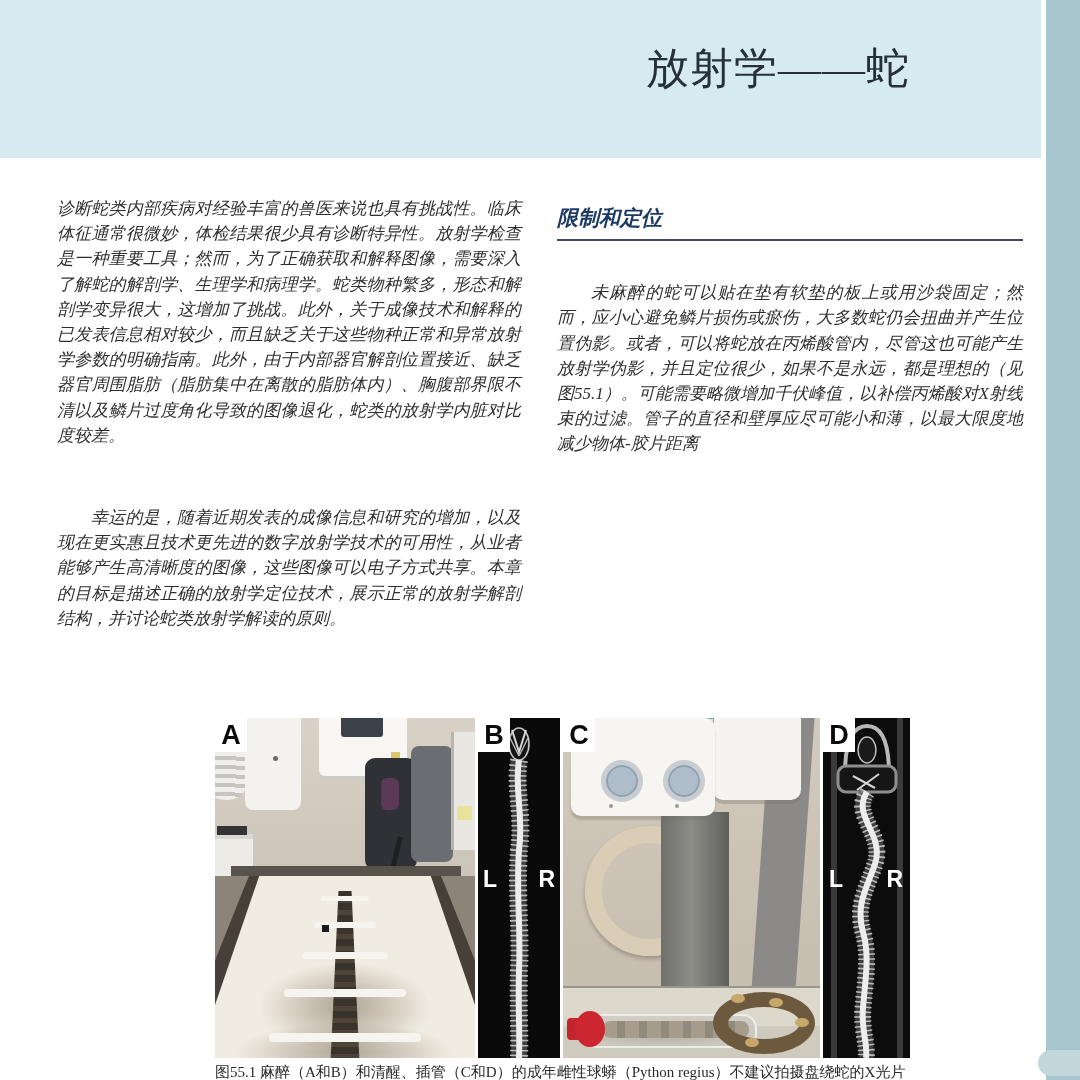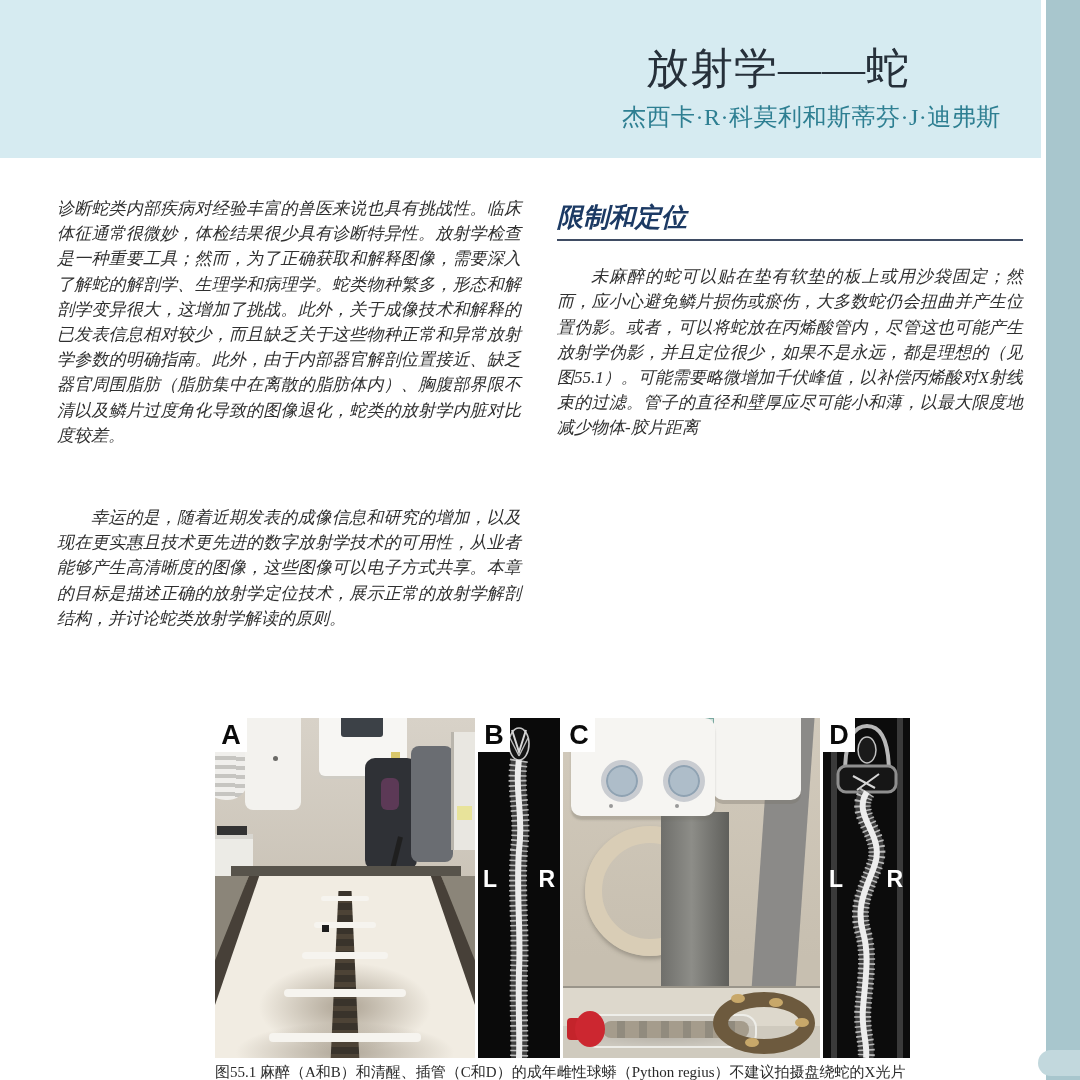--- a/index.html
+++ b/index.html
@@ -20,24 +20,24 @@
     font-size:24px;color:#2e7f92;letter-spacing:0.5px;
   }
   
   .col{position:absolute;font-size:17px;line-height:25.2px;color:#2f2f2f;text-align:justify;font-style:italic;}
   .col p{margin:0;}
   .left-col{left:57px;top:196px;width:464px;}
   .left-col .p2{margin-top:57px;text-indent:2em;}
   .right-col{left:557px;top:205px;width:466px;}
   .section-heading{
     font-family:"Liberation Sans",sans-serif;
-    font-size:26px;font-weight:bold;color:#1c3a64;
+    font-size:21px;font-weight:bold;color:#1c3a64;
     padding-bottom:9px;border-bottom:2px solid #3f4c63;margin:0 0 8px 0;
   }
-  .right-col .p2{margin-top:23px;text-indent:2em;}
+  .right-col .p2{margin-top:39px;text-indent:2em;}
   
   .figure{position:absolute;left:215px;top:718px;width:695px;height:340px;display:flex;gap:3px;}
   .panel{position:relative;height:340px;overflow:hidden;background:#000;}
   .panel-a{width:260px;}
   .panel-b{width:82px;}
   .panel-c{width:257px;}
   .panel-d{width:87px;}
   .panel-label{
     position:absolute;left:0;top:0;z-index:30;width:32px;height:34px;background:#fff;
     font-family:"Liberation Sans",sans-serif;font-weight:bold;font-size:27px;color:#0a0a0a;
@@ -112,21 +112,20 @@
 </head>
 <body>
 
 <div id="page">
 
   <div class="header-band"></div>
   <div class="side-strip"></div>
   <div class="strip-watermark"></div>
 
   <div class="page-title">放射学——蛇</div>
-  <div class="page-authors">杰西卡·R·科莫利和斯蒂芬·J·迪弗斯</div>
 
   <div class="col left-col">
     <p class="p1">诊断蛇类内部疾病对经验丰富的兽医来说也具有挑战性。临床体征通常很微妙，体检结果很少具有诊断特异性。放射学检查是一种重要工具；然而，为了正确获取和解释图像，需要深入了解蛇的解剖学、生理学和病理学。蛇类物种繁多，形态和解剖学变异很大，这增加了挑战。此外，关于成像技术和解释的已发表信息相对较少，而且缺乏关于这些物种正常和异常放射学参数的明确指南。此外，由于内部器官解剖位置接近、缺乏器官周围脂肪（脂肪集中在离散的脂肪体内）、胸腹部界限不清以及鳞片过度角化导致的图像退化，蛇类的放射学内脏对比度较差。</p>
     <p class="p2">幸运的是，随着近期发表的成像信息和研究的增加，以及现在更实惠且技术更先进的数字放射学技术的可用性，从业者能够产生高清晰度的图像，这些图像可以电子方式共享。本章的目标是描述正确的放射学定位技术，展示正常的放射学解剖结构，并讨论蛇类放射学解读的原则。</p>
   </div>
 
   <div class="col right-col">
     <h2 class="section-heading">限制和定位</h2>
     <p class="p2">未麻醉的蛇可以贴在垫有软垫的板上或用沙袋固定；然而，应小心避免鳞片损伤或瘀伤，大多数蛇仍会扭曲并产生位置伪影。或者，可以将蛇放在丙烯酸管内，尽管这也可能产生放射学伪影，并且定位很少，如果不是永远，都是理想的（见图55.1）。可能需要略微增加千伏峰值，以补偿丙烯酸对X射线束的过滤。管子的直径和壁厚应尽可能小和薄，以最大限度地减少物体-胶片距离</p>
   </div>

